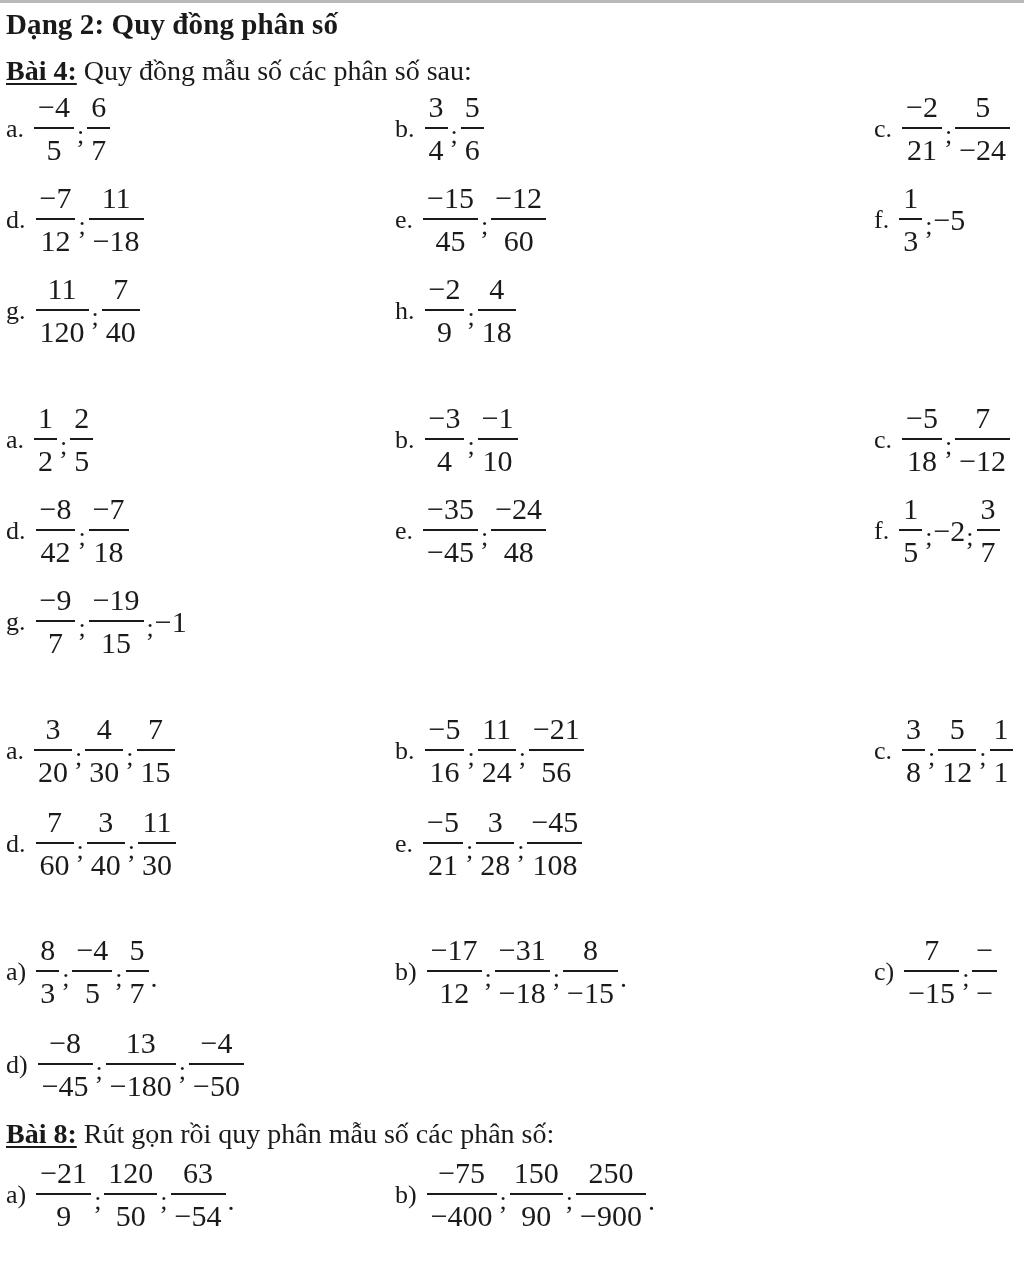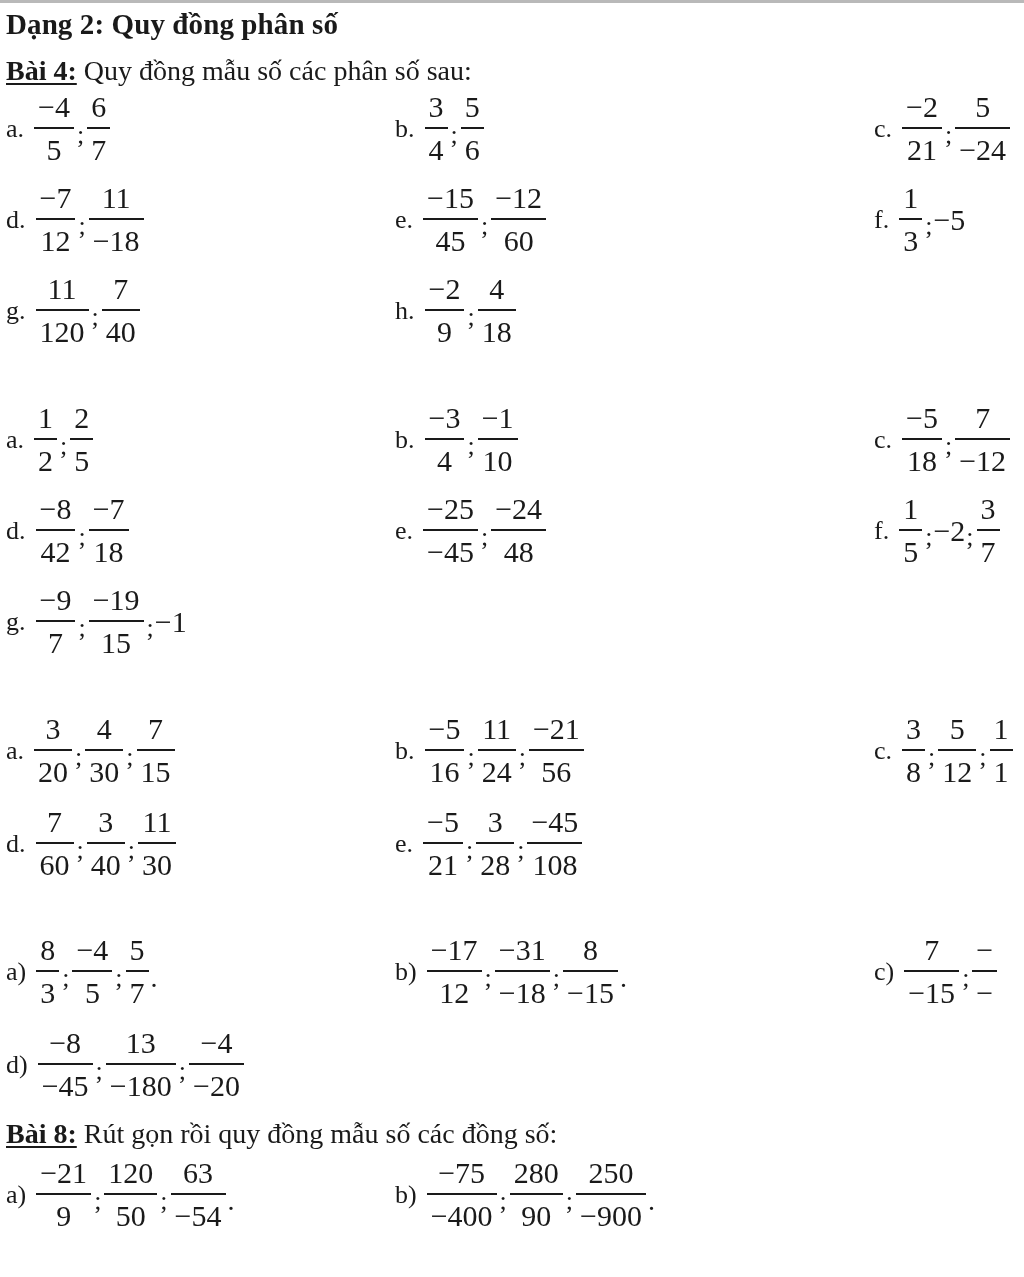--- a/index.html
+++ b/index.html
@@ -208,21 +208,21 @@
       <span class="sep">;</span>
       <span class="frac">
         <span class="num">−7</span>
         <span class="bar"></span>
         <span class="den">18</span>
       </span>
     </div>
   <div class="item" style="left:395px;top:494px">
       <span class="marker">e.</span>
       <span class="frac">
-        <span class="num">−25</span>
+        <span class="num">−35</span>
         <span class="bar"></span>
         <span class="den">−45</span>
       </span>
       <span class="sep">;</span>
       <span class="frac">
         <span class="num">−24</span>
         <span class="bar"></span>
         <span class="den">48</span>
       </span>
     </div>
@@ -426,26 +426,26 @@
       <span class="sep">;</span>
       <span class="frac">
         <span class="num">13</span>
         <span class="bar"></span>
         <span class="den">−180</span>
       </span>
       <span class="sep">;</span>
       <span class="frac">
         <span class="num">−4</span>
         <span class="bar"></span>
-        <span class="den">−20</span>
+        <span class="den">−50</span>
       </span>
     </div>
 
   <div class="ex-title" style="top:1118px">
-    <span class="label">Bài 8:</span><span> Rút gọn rồi quy đồng mẫu số các đồng số:</span>
+    <span class="label">Bài 8:</span><span> Rút gọn rồi quy phân mẫu số các phân số:</span>
   </div>
   <div class="item" style="left:6px;top:1158px">
       <span class="marker">a)</span>
       <span class="frac">
         <span class="num">−21</span>
         <span class="bar"></span>
         <span class="den">9</span>
       </span>
       <span class="sep">;</span>
       <span class="frac">
@@ -463,21 +463,21 @@
     </div>
   <div class="item" style="left:395px;top:1158px">
       <span class="marker">b)</span>
       <span class="frac">
         <span class="num">−75</span>
         <span class="bar"></span>
         <span class="den">−400</span>
       </span>
       <span class="sep">;</span>
       <span class="frac">
-        <span class="num">280</span>
+        <span class="num">150</span>
         <span class="bar"></span>
         <span class="den">90</span>
       </span>
       <span class="sep">;</span>
       <span class="frac">
         <span class="num">250</span>
         <span class="bar"></span>
         <span class="den">−900</span>
       </span>
       <span class="end">.</span>

